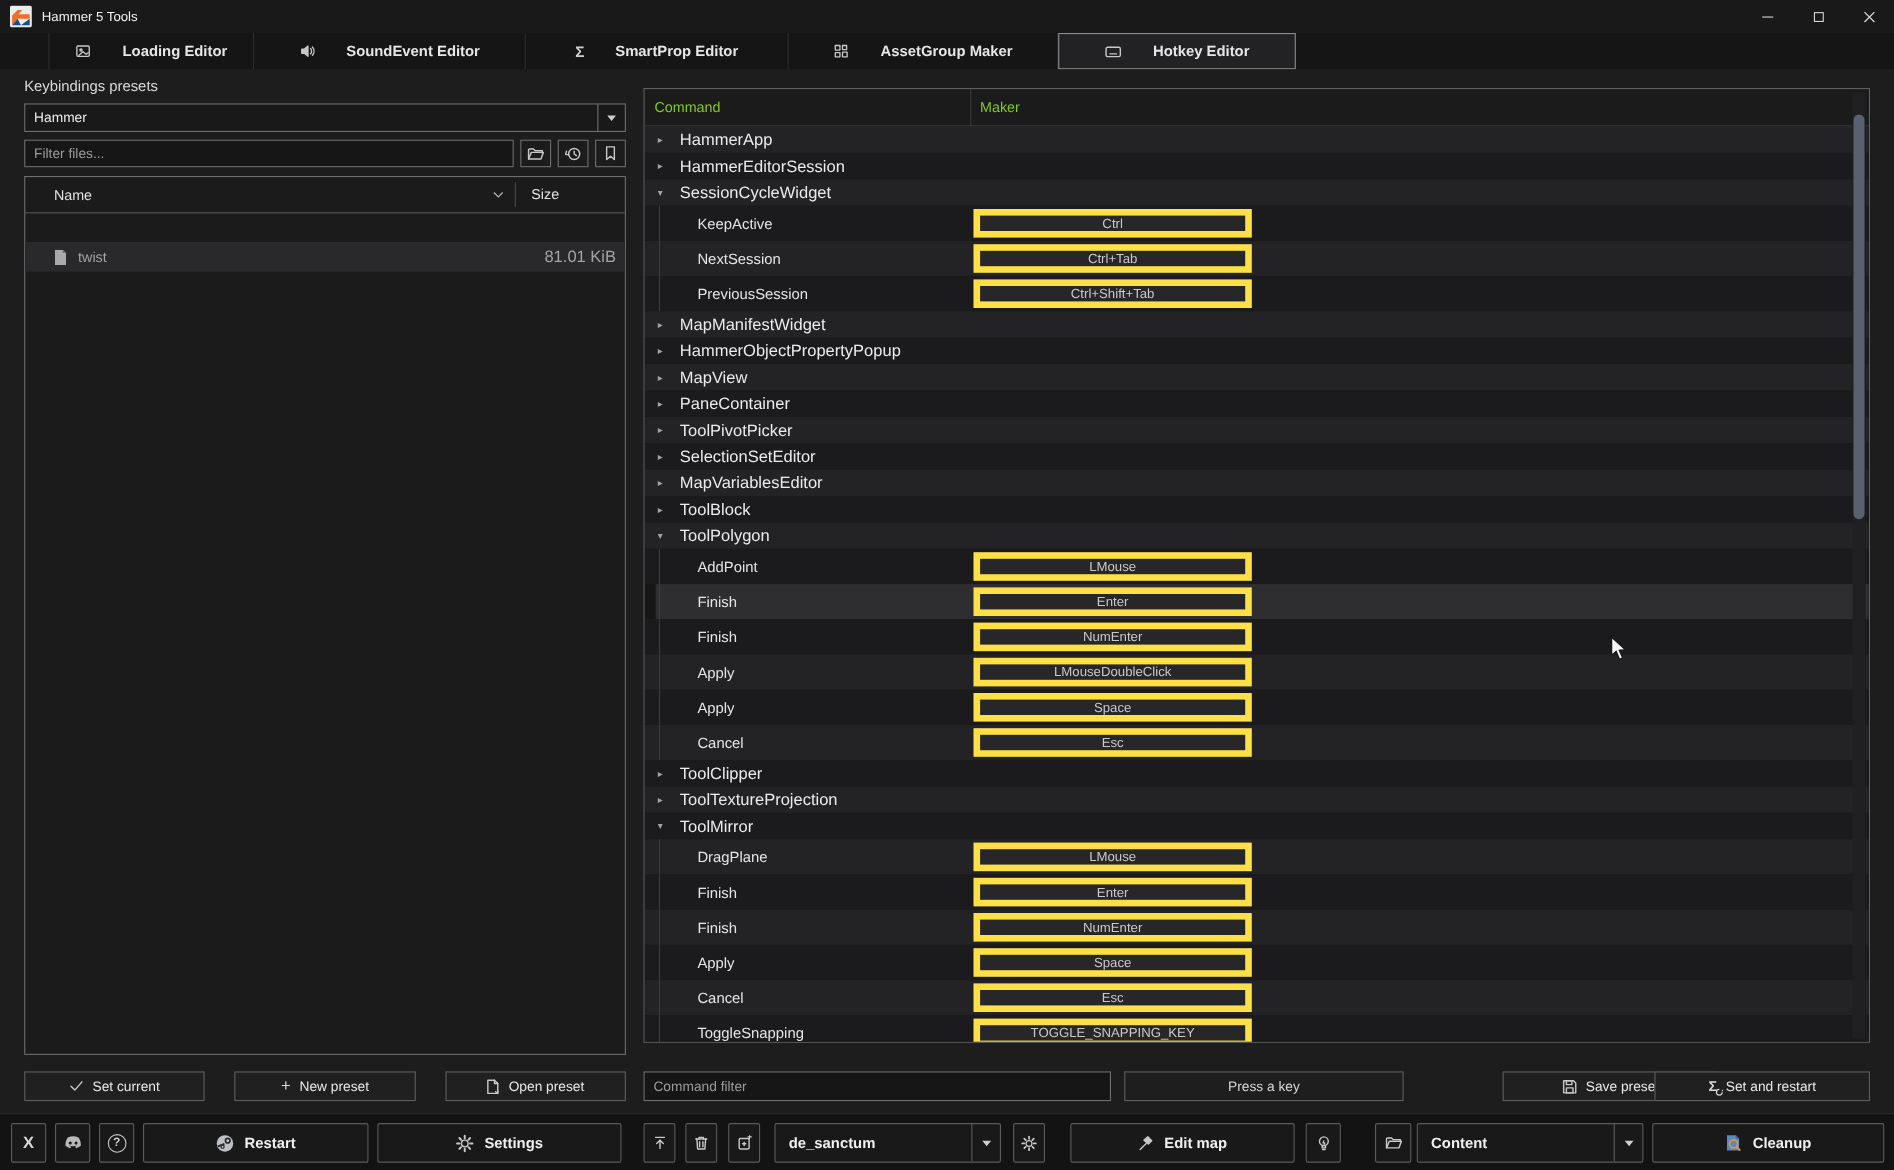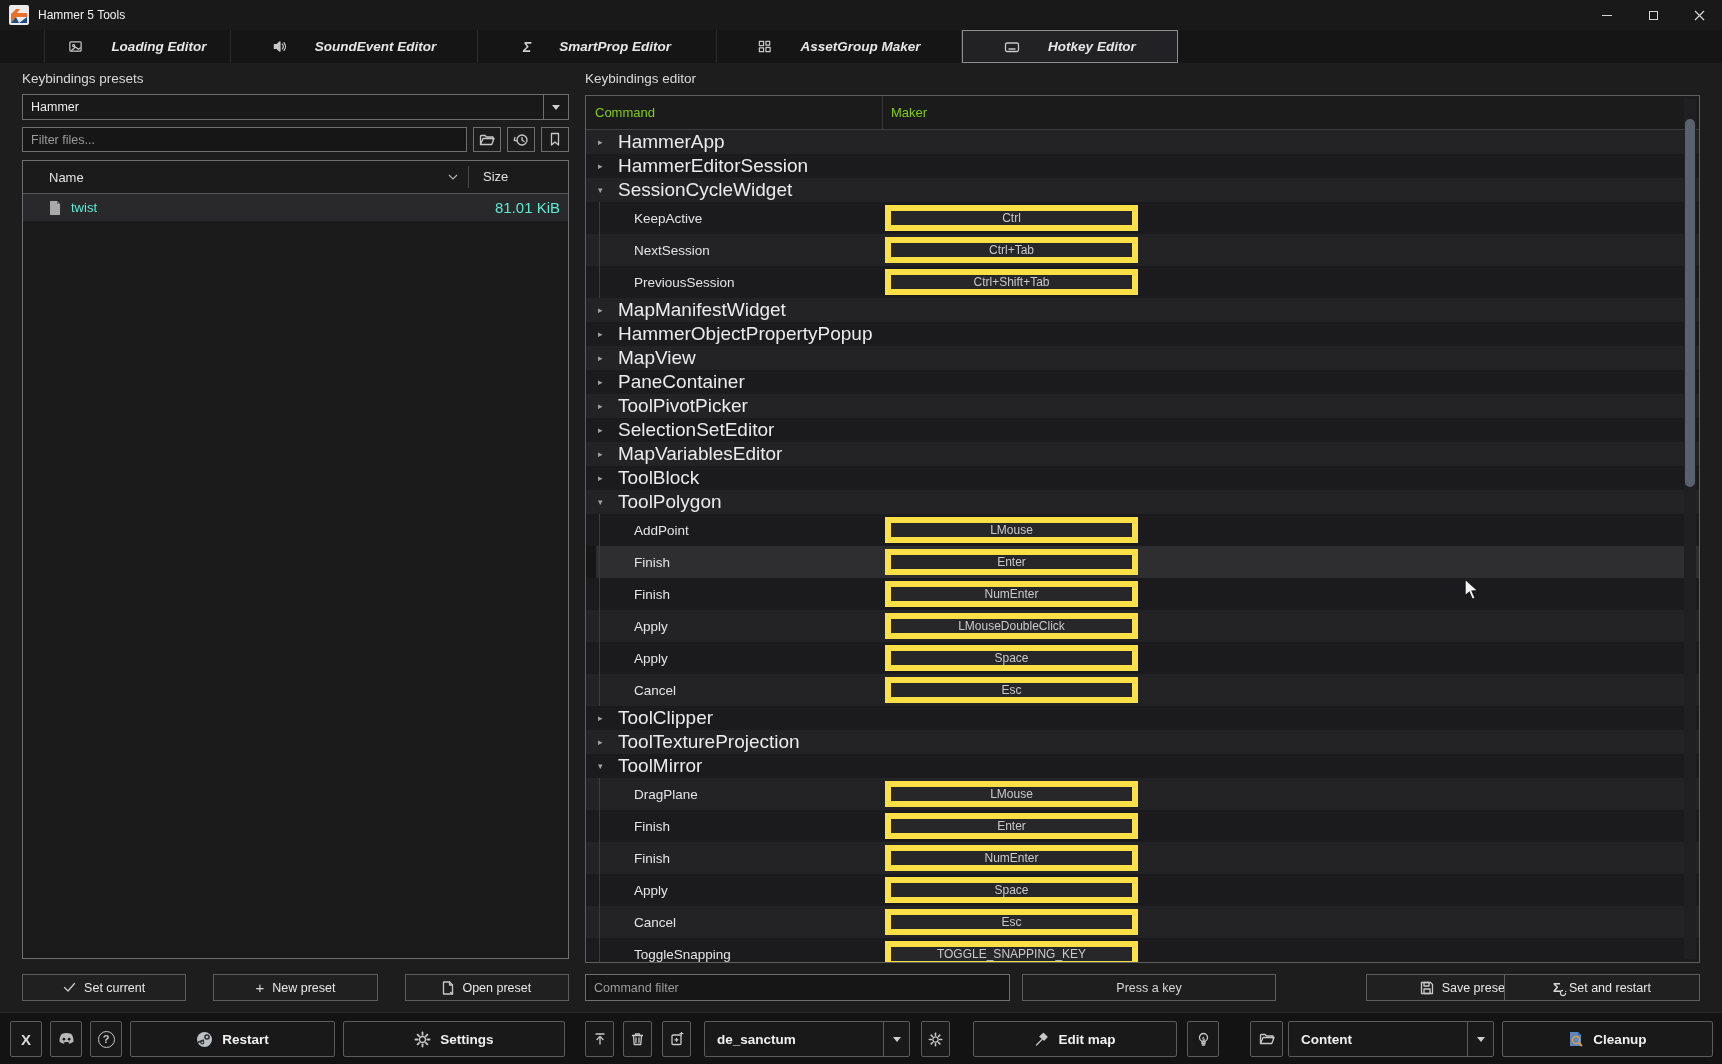--- a/index.html
+++ b/index.html
@@ -10,21 +10,21 @@
   .titlebar { position:absolute; top:0; left:0; width:1722px; height:30px; background:#191919; display:flex; align-items:center; }
   .app-logo { margin-left:9px; display:flex; }
   .app-title { margin-left:9px; font-size:12px; color:#f2f2f2; }
   .win-controls { margin-left:auto; display:flex; }
   .win-btn { width:46px; height:30px; display:flex; align-items:center; justify-content:center; }
   .glyph-min { width:10px; height:1px; background:#d6d6d6; }
   .glyph-max { width:9px; height:9px; border:1px solid #d6d6d6; }
 
   
   .tabbar { position:absolute; top:30px; left:0; width:1722px; height:33px; background:#151516; display:flex; padding-left:44px; }
-  .tab { display:flex; align-items:center; justify-content:center; gap:28px; font-size:13.5px; font-weight:bold; color:#e6e6e6; border-right:1px solid #2c2c2e;font-style:italic; }
+  .tab { display:flex; align-items:center; justify-content:center; gap:28px; font-size:13.5px; font-weight:bold; color:#e6e6e6; border-right:1px solid #2c2c2e; }
   .tab:first-child { border-left:1px solid #2c2c2e; }
   .tab.active { background:#222224; border:1px solid #8d8d8d; }
   .ticon { display:flex; align-items:center; }
   .sigma-glyph { font-size:14px; font-weight:bold; color:#cdcdcd; }
 
   .main { position:absolute; top:63px; left:0; width:1722px; height:949px; background:#1d1d1e; }
   .panel-title { font-size:13.5px; color:#dadada; }
 
   
   .text-input { border:1px solid #6e6e6e; background:#161617; color:#e8e8e8; font-size:12.5px; padding:0 8px; font-family:inherit; outline:none; }
@@ -39,21 +39,21 @@
   .dd-arrow-box { width:25px; height:100%; border-left:1px solid #6e6e6e; display:flex; align-items:center; justify-content:center; }
   .filter-row { margin-top:7px; display:flex; gap:6px; height:25px; }
   .filter-row .text-input { flex:1; height:25px; }
   .icon-btn-sm { width:28px; height:25px; border:1px solid #6e6e6e; background:#1c1c1d; display:flex; align-items:center; justify-content:center; }
 
   .file-table { margin-top:8px; height:799px; border:1px solid #6e6e6e; background:#1b1b1c; }
   .ft-header { height:33px; display:flex; align-items:center; border-bottom:1px solid #565656; font-size:13px; color:#e2e2e2; }
   .ft-name { flex:1; display:flex; align-items:center; height:100%; padding-left:26px; }
   .ft-sort { margin-left:auto; margin-right:10px; display:flex; }
   .ft-size { width:100px; padding-left:14px; height:70%; display:flex; align-items:center; border-left:1px solid #4a4a4a; }
-  .file-row { height:27px; display:flex; align-items:center; background:#29292b; font-size:13px; color:#5eead4; }
+  .file-row { height:27px; display:flex; align-items:center; background:#29292b; font-size:13px; color:#a3a3a3;margin-top:26px; }
   .ficon { margin-left:26px; display:flex; }
   .fname { padding-left:10px; }
   .fsize { margin-left:auto; padding-right:8px; font-size:15px; }
 
   
   .footer-btn { height:27px; border:1px solid #5e5e5e; background:#202021; display:flex; align-items:center; justify-content:center; gap:8px; font-size:12.5px; color:#e8e8e8; }
   .left-footer { position:absolute; left:22px; top:974px; width:547px; display:flex; gap:27px; }
   .left-footer .footer-btn { flex:1; }
   .plus-glyph { font-size:15px; color:#d8d8d8; }
 
@@ -64,21 +64,21 @@
   .kbh-command { width:297px; height:100%; display:flex; align-items:center; padding-left:9px; border-right:1px solid #39393b; }
   .kbh-input { padding-left:8px; }
 
   .trow { position:relative; display:flex; align-items:center; }
   .trow.group { height:24px; padding-left:12px; }
   .trow.binding { height:32px; }
   .trow.even { background:#232325; }
   .trow.odd { background:#1b1b1d; }
   .trow.hl { background:#2e2e30; box-shadow:inset 10px 0 0 0 #161617; }
   .arrow { width:20px; font-size:9px; color:#a2a2a2; }
-  .glabel { font-size:19px; color:#ebebeb; }
+  .glabel { font-size:15px; color:#ebebeb; }
   .trow.binding::before { content:""; position:absolute; left:13px; top:0; bottom:0; width:1px; background:#3c3c3e; }
   .clabel { padding-left:48px; font-size:13.5px; color:#e4e4e4; }
   .keybtn { position:absolute; left:299px; top:50%; transform:translateY(-50%); width:253px; height:26px; border:6px solid #fde047; background:#27272a; color:#c9c9c9; font-size:12px; display:flex; align-items:center; justify-content:center; }
 
   .kb-scrollbar { position:absolute; top:3px; right:3px; bottom:3px; width:12px; background:#202022; }
   .kb-thumb { position:absolute; top:20px; left:1px; width:10px; height:368px; background:#5a616e; border-radius:5px; }
 
   .cmd-filter { position:absolute; left:585px; top:974px; width:425px; height:27px; }
   .press-key { position:absolute; left:1022px; top:974px; width:254px; height:27px; border:1px solid #5e5e5e; background:#1e1e1f; color:#d6d6d6; font-size:12.5px; display:flex; align-items:center; justify-content:center; }
   .save-preset { position:absolute; left:1366px; top:974px; width:196px; }
@@ -230,21 +230,20 @@
               <path d="M8 0 l3 3 h-3 Z" fill="#6f6f6f"></path>
             </svg>
         </span>
         <span class="fname">twist</span>
         <span class="fsize">81.01 KiB</span>
       </div>
     </div>
   </div>
 
   <div class="right-panel">
-    <div class="panel-title">Keybindings editor</div>
 
     <div class="kb-table">
       <div class="kb-header">
         <div class="kbh-command">
             <span>Command</span>
           </div>
         <div class="kbh-input"><span>Maker</span></div>
       </div>
       <div class="kb-rows">
           <div class="trow group even">

